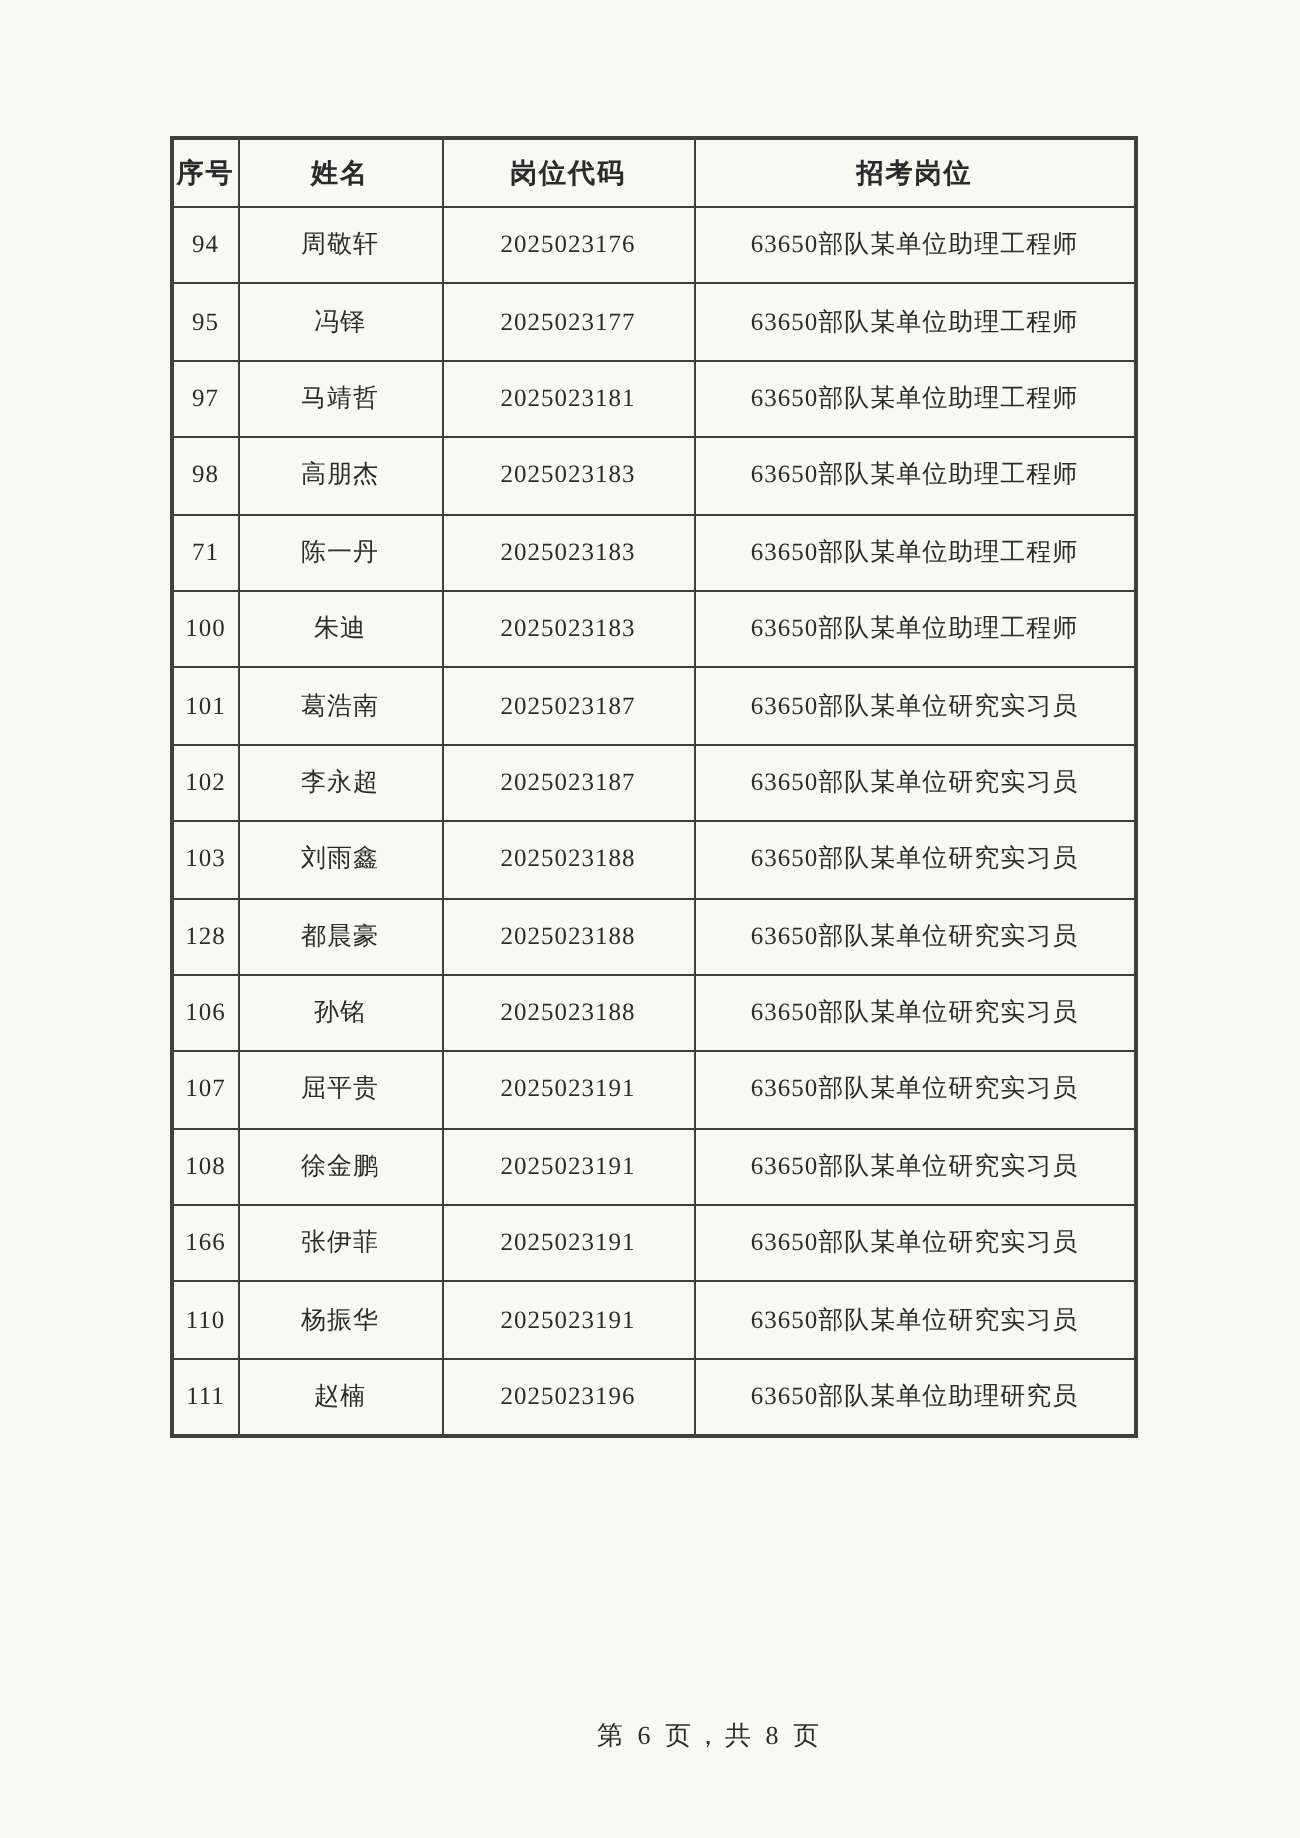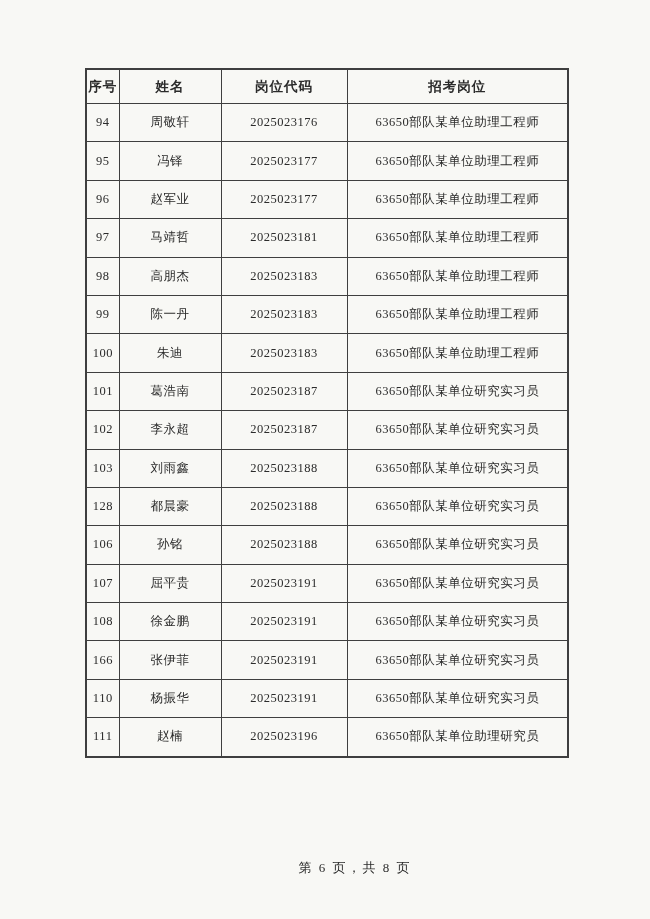--- a/index.html
+++ b/index.html
@@ -90,39 +90,33 @@
           <td>2025023176</td>
           <td>63650部队某单位助理工程师</td>
         </tr>
         <tr>
           <td>95</td>
           <td>冯铎</td>
           <td>2025023177</td>
           <td>63650部队某单位助理工程师</td>
         </tr>
         <tr>
-          <td>96</td>
-          <td>赵军业</td>
-          <td>2025023177</td>
-          <td>63650部队某单位助理工程师</td>
-        </tr>
-        <tr>
           <td>97</td>
           <td>马靖哲</td>
           <td>2025023181</td>
           <td>63650部队某单位助理工程师</td>
         </tr>
         <tr>
           <td>98</td>
           <td>高朋杰</td>
           <td>2025023183</td>
           <td>63650部队某单位助理工程师</td>
         </tr>
         <tr>
-          <td>99</td>
+          <td>71</td>
           <td>陈一丹</td>
           <td>2025023183</td>
           <td>63650部队某单位助理工程师</td>
         </tr>
         <tr>
           <td>100</td>
           <td>朱迪</td>
           <td>2025023183</td>
           <td>63650部队某单位助理工程师</td>
         </tr>

